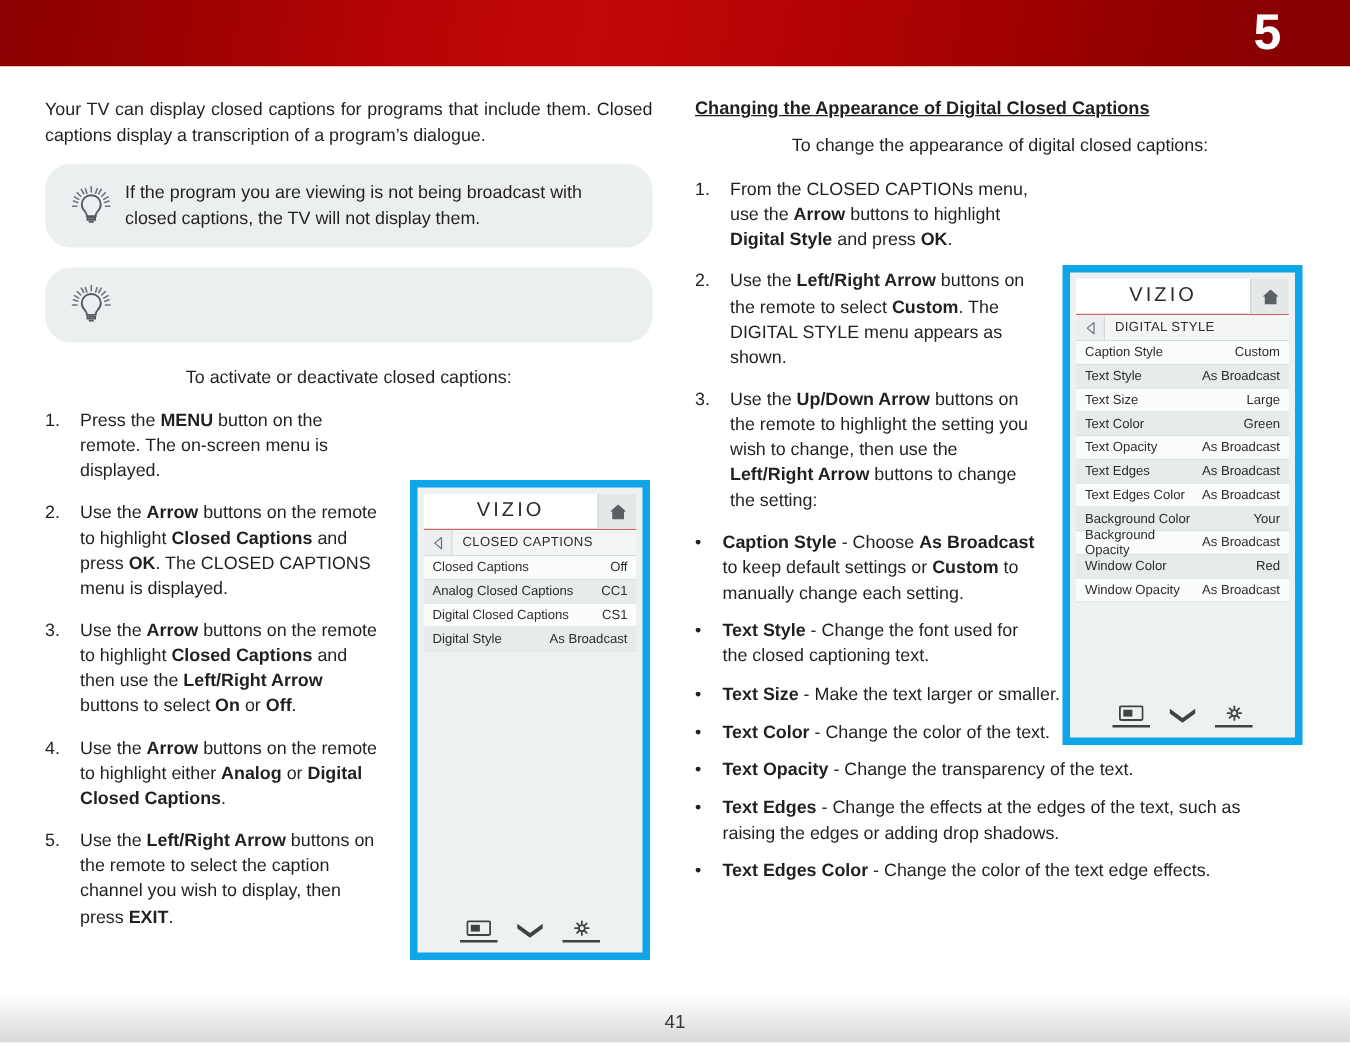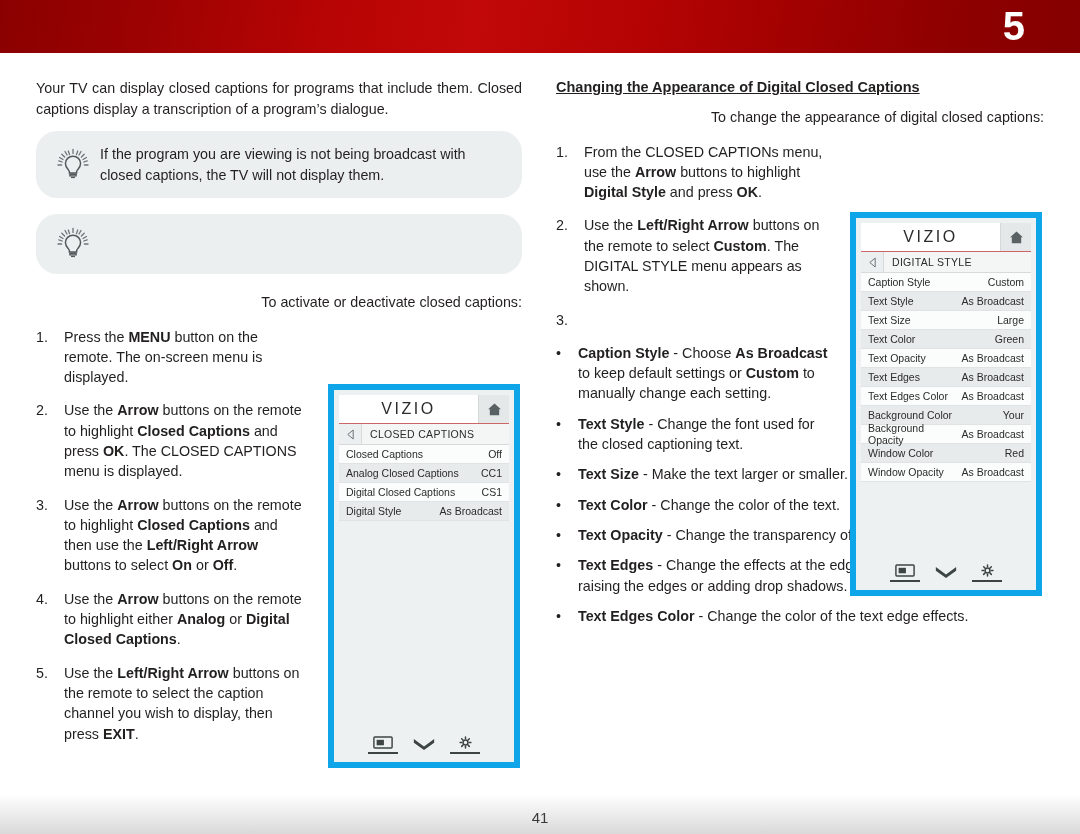--- a/index.html
+++ b/index.html
@@ -29,21 +29,21 @@
     font-size:19px;font-weight:bold;letter-spacing:.2px;
     margin:0 0 18px 0;line-height:22px;
   }
   h2.sub-title{
     font-size:14.5px;font-weight:bold;margin:0 0 11px 0;line-height:18px;text-decoration:underline;
   }
   p.body{
     font-size:14.3px;line-height:20.5px;margin:0 0 12px 0;
     text-align:justify;color:#231f20;
   }
-  p.body.nojust{text-align:right;}
+  p.body.nojust{text-align:center;}
 
   
   .tip{
     background:#eceff0;display:flex;align-items:center;
     padding:13px 16px 13px 10px;margin:0 0 16px 0;box-sizing:border-box;border-radius:21px;
   }
   .tip .bulb{flex:0 0 54px;display:flex;justify-content:center;align-items:center;}
   .tip .tip-text{font-size:14.3px;line-height:20.5px;color:#231f20;}
 
   
@@ -219,20 +219,21 @@
     <li>
       <span class="num">1.</span>
       <span class="txt">From the CLOSED CAPTIONs menu, use the <b>Arrow</b> buttons to highlight <b>Digital Style</b> and press <b>OK</b>.</span>
     </li>
     <li>
       <span class="num">2.</span>
       <span class="txt">Use the <b>Left/Right Arrow</b> buttons on the remote to select <b>Custom</b>. The DIGITAL STYLE menu appears as shown.</span>
     </li>
     <li>
       <span class="num">3.</span>
+      <span class="txt">Use the <b>Up/Down Arrow</b> buttons on the remote to highlight the setting you wish to change, then use the <b>Left/Right Arrow</b> buttons to change the setting:</span>
     </li>
   </ol>
 
   <ul class="bullets" style="width:272px;">
     <li>
       <span class="dot">•</span>
       <span class="btxt"><b>Caption Style</b> - Choose <b>As Broadcast</b> to keep default settings or <b>Custom</b> to manually change each setting.</span>
     </li>
     <li>
       <span class="dot">•</span>

